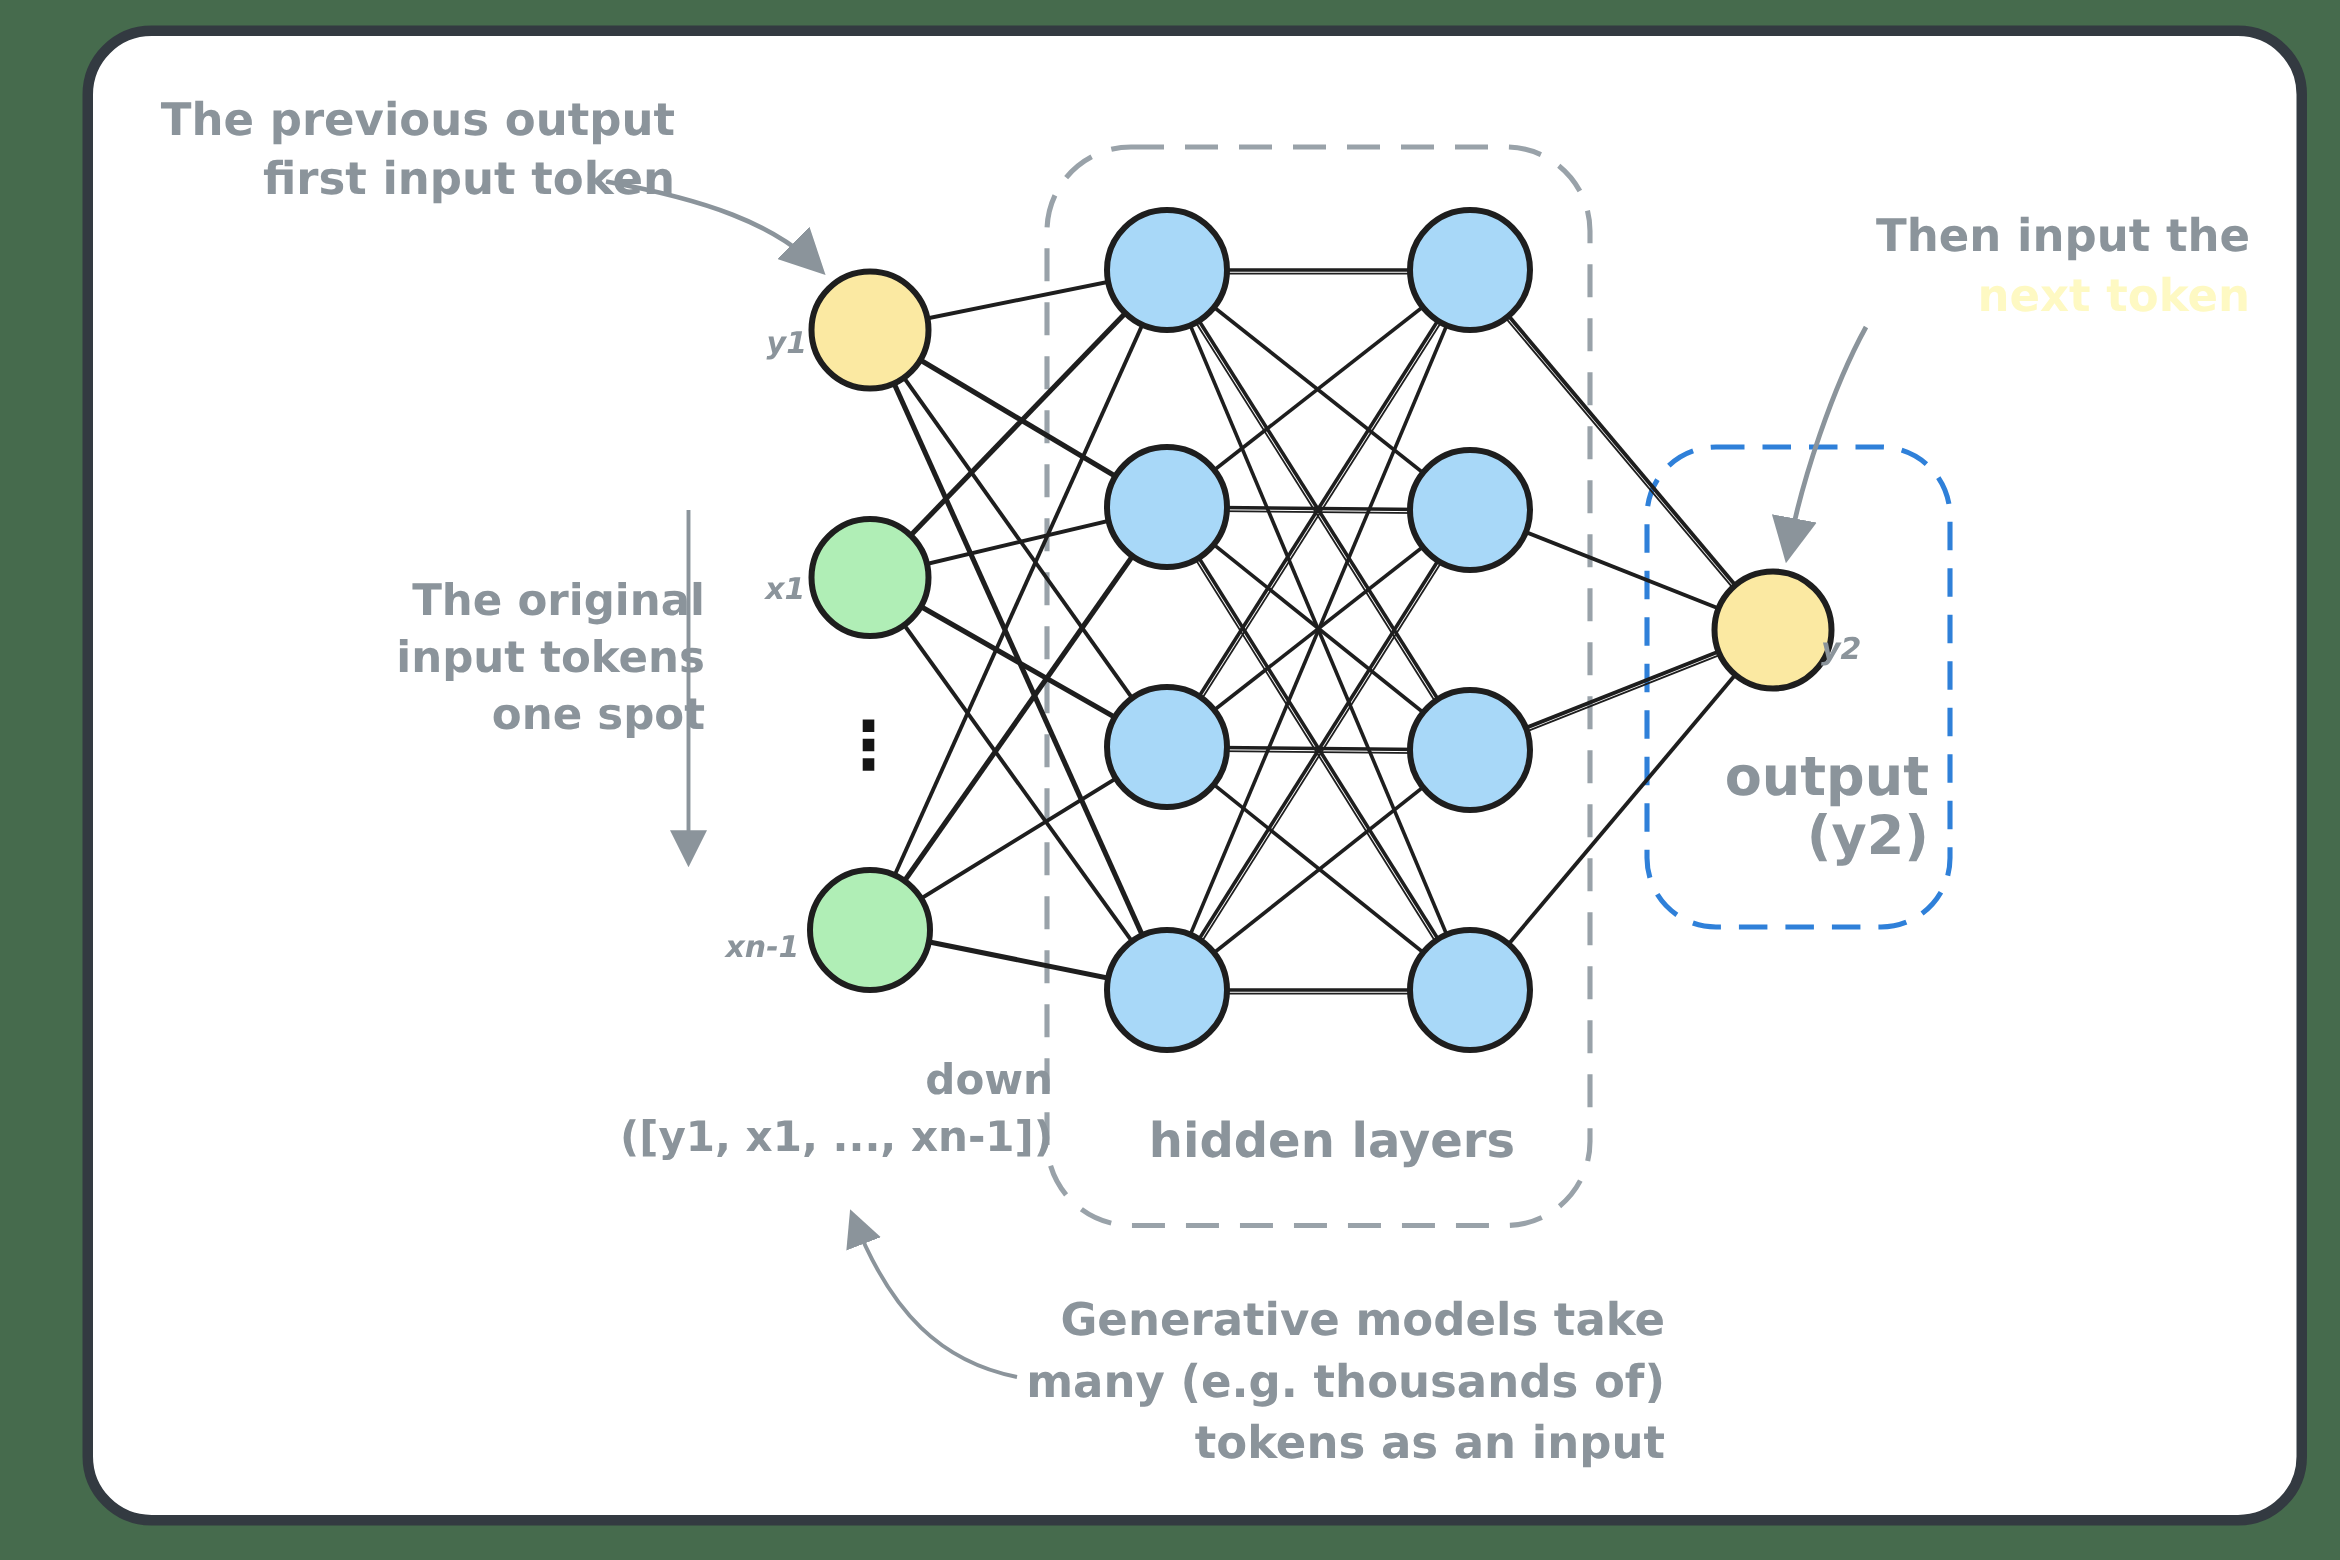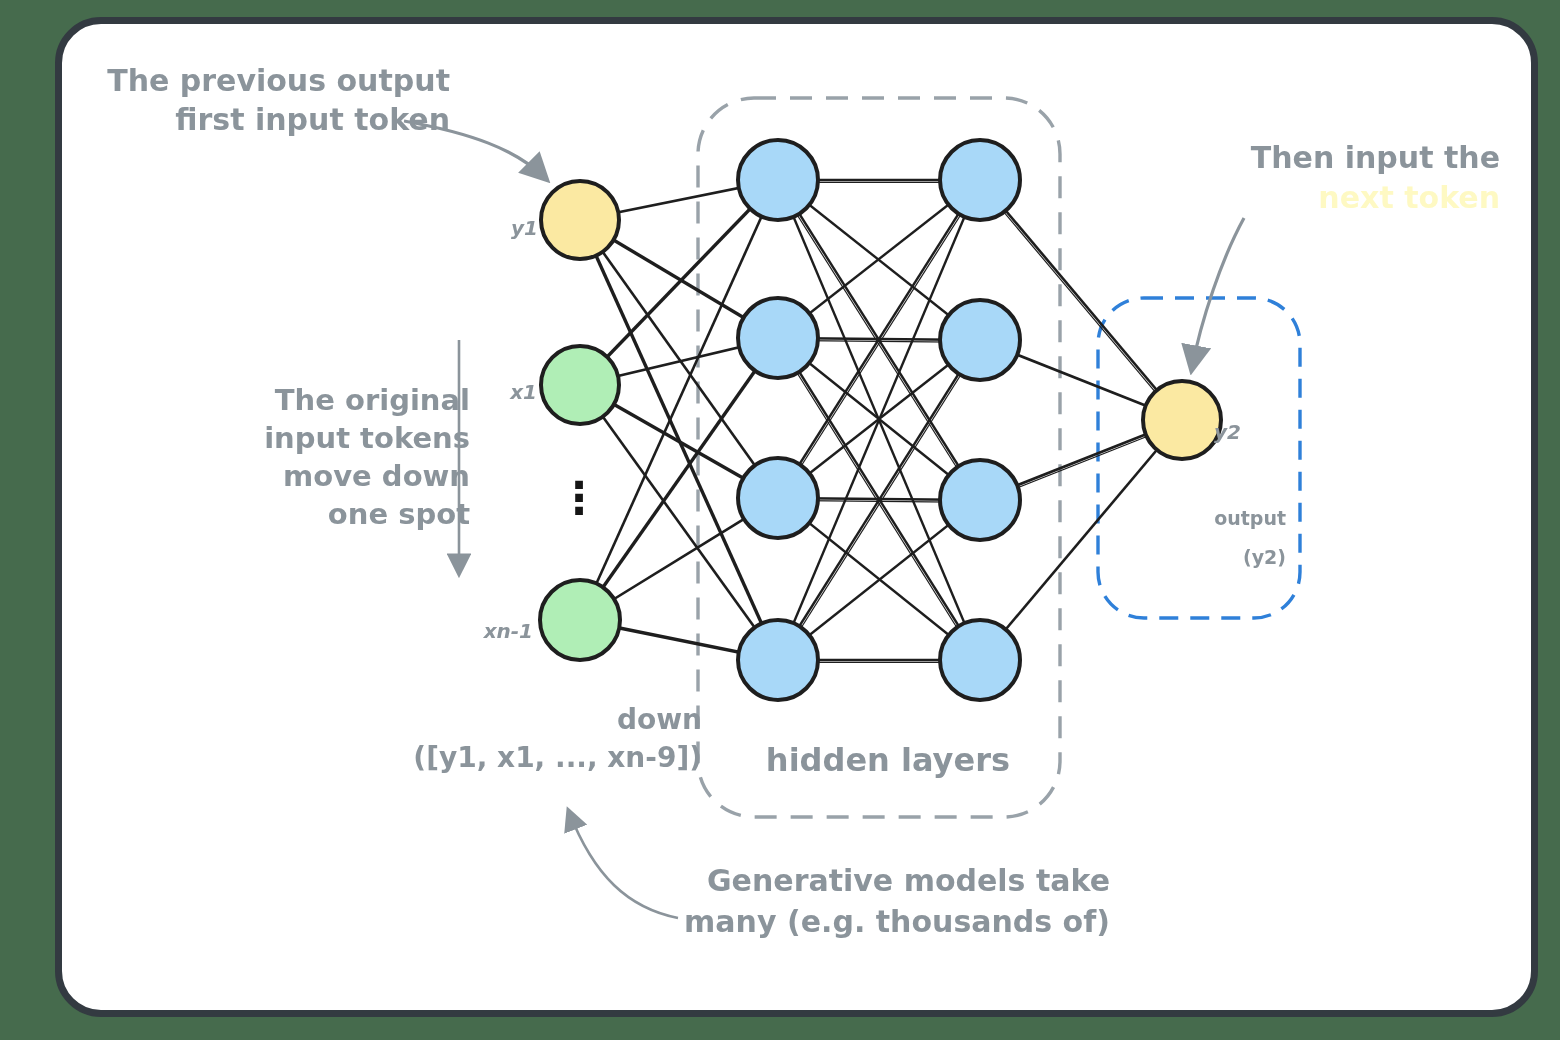--- a/index.html
+++ b/index.html
@@ -14,21 +14,21 @@
     border:7px solid #333a41;border-radius:46px;
   }
   #net{position:absolute;left:0;top:0;width:1560px;height:1040px;}
   .lbl{position:absolute;color:#8b949b;font-weight:600;text-align:right;}
   .a-prev{left:70px;top:61px;width:380px;font-size:30px;line-height:39px;}
   .a-move{left:210px;top:381px;width:260px;font-size:29px;line-height:38px;}
   .a-then{left:1190px;top:138px;width:310px;font-size:30px;line-height:40px;}
   .a-gen{left:660px;top:860px;width:450px;font-size:30px;line-height:41px;}
   .c-input{left:392px;top:701px;width:310px;font-size:28px;line-height:38px;}
   .c-hidden{left:750px;top:741px;width:260px;font-size:32px;}
-  .c-output{left:1120px;top:499px;width:166px;font-size:19px;line-height:39px;}
+  .c-output{left:1120px;top:499px;width:166px;font-size:36px;line-height:39px;}
   .node-lbl{font-style:italic;font-size:20px;}
   .n-y1{left:478px;top:216px;width:60px;}
   .n-x1{left:477px;top:380px;width:60px;}
   .n-xn1{left:443px;top:619px;width:90px;}
   .n-y2{left:1214px;top:420px;width:70px;text-align:left;}
   .blue-bold{color:#fef9c3;font-weight:700;}
   .dots{
     position:absolute;left:557px;top:466px;width:40px;text-align:center;
     color:#151515;font-size:44px;font-weight:700;line-height:64px;
   }
@@ -117,37 +117,37 @@
 </svg>
 
 <div class="lbl a-prev">
   <div>The previous output</div>
   <div>first input token</div>
 </div>
 
 <div class="lbl a-move">
   <div>The original</div>
   <div>input tokens</div>
-  <div>move down</div>
   <div>one spot</div>
 </div>
 
 <div class="lbl a-then">
   <div>Then input the</div>
   <div class="blue-bold">next token</div>
 </div>
 
 <div class="lbl a-gen">
   <div>Generative models take</div>
   <div>many (e.g. thousands of)</div>
+  <div>tokens as an input</div>
 </div>
 
 <div class="lbl c-input">
   <div>down</div>
-  <div>([y1, x1, ..., xn-9])</div>
+  <div>([y1, x1, ..., xn-1])</div>
 </div>
 
 <div class="lbl c-hidden">hidden layers</div>
 
 <div class="lbl c-output">
   <div>output</div>
   <div>(y2)</div>
 </div>
 
 <div class="lbl node-lbl n-y1">y1</div>

